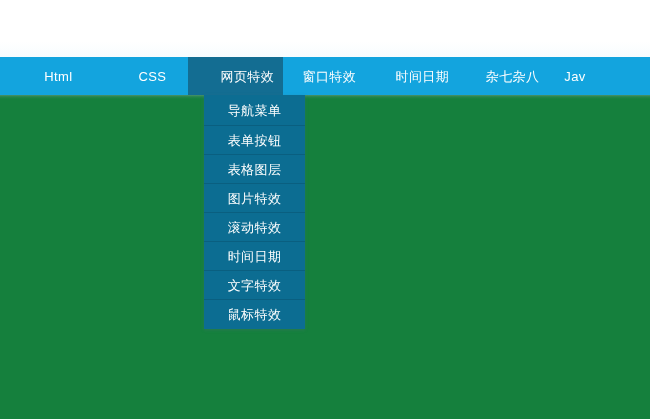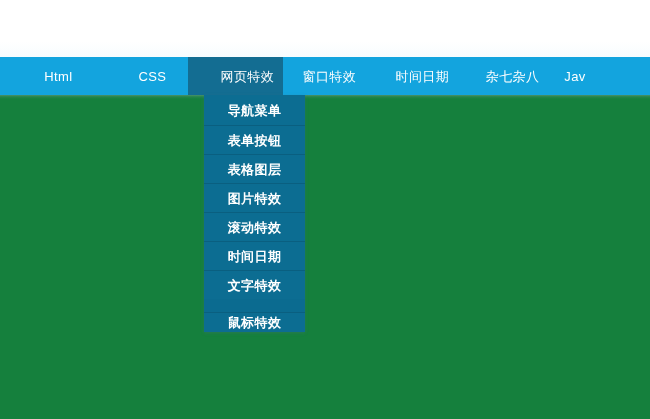--- a/index.html
+++ b/index.html
@@ -103,29 +103,27 @@
     color: #ffffff;
     font-size: 13px;
     line-height: 1;
     letter-spacing: 0.4px;
     background: #0c6d92;
     border-top: 1px solid #0a5f80;
     box-sizing: border-box;
     white-space: nowrap;
     user-select: none;
     cursor: pointer;
-    font-weight: bold;
   }
   .dropdown-item:first-child {
     border-top: none;
     height: 30px;
   }
   .dropdown-item:last-child {
-    height: 20px;
-    margin-top: 13px;
+    height: 30px;
   }
 </style>
 </head>
 <body>
 
 <div id="page">
 
   <div class="top-wash"></div>
 
   <nav class="navbar">

